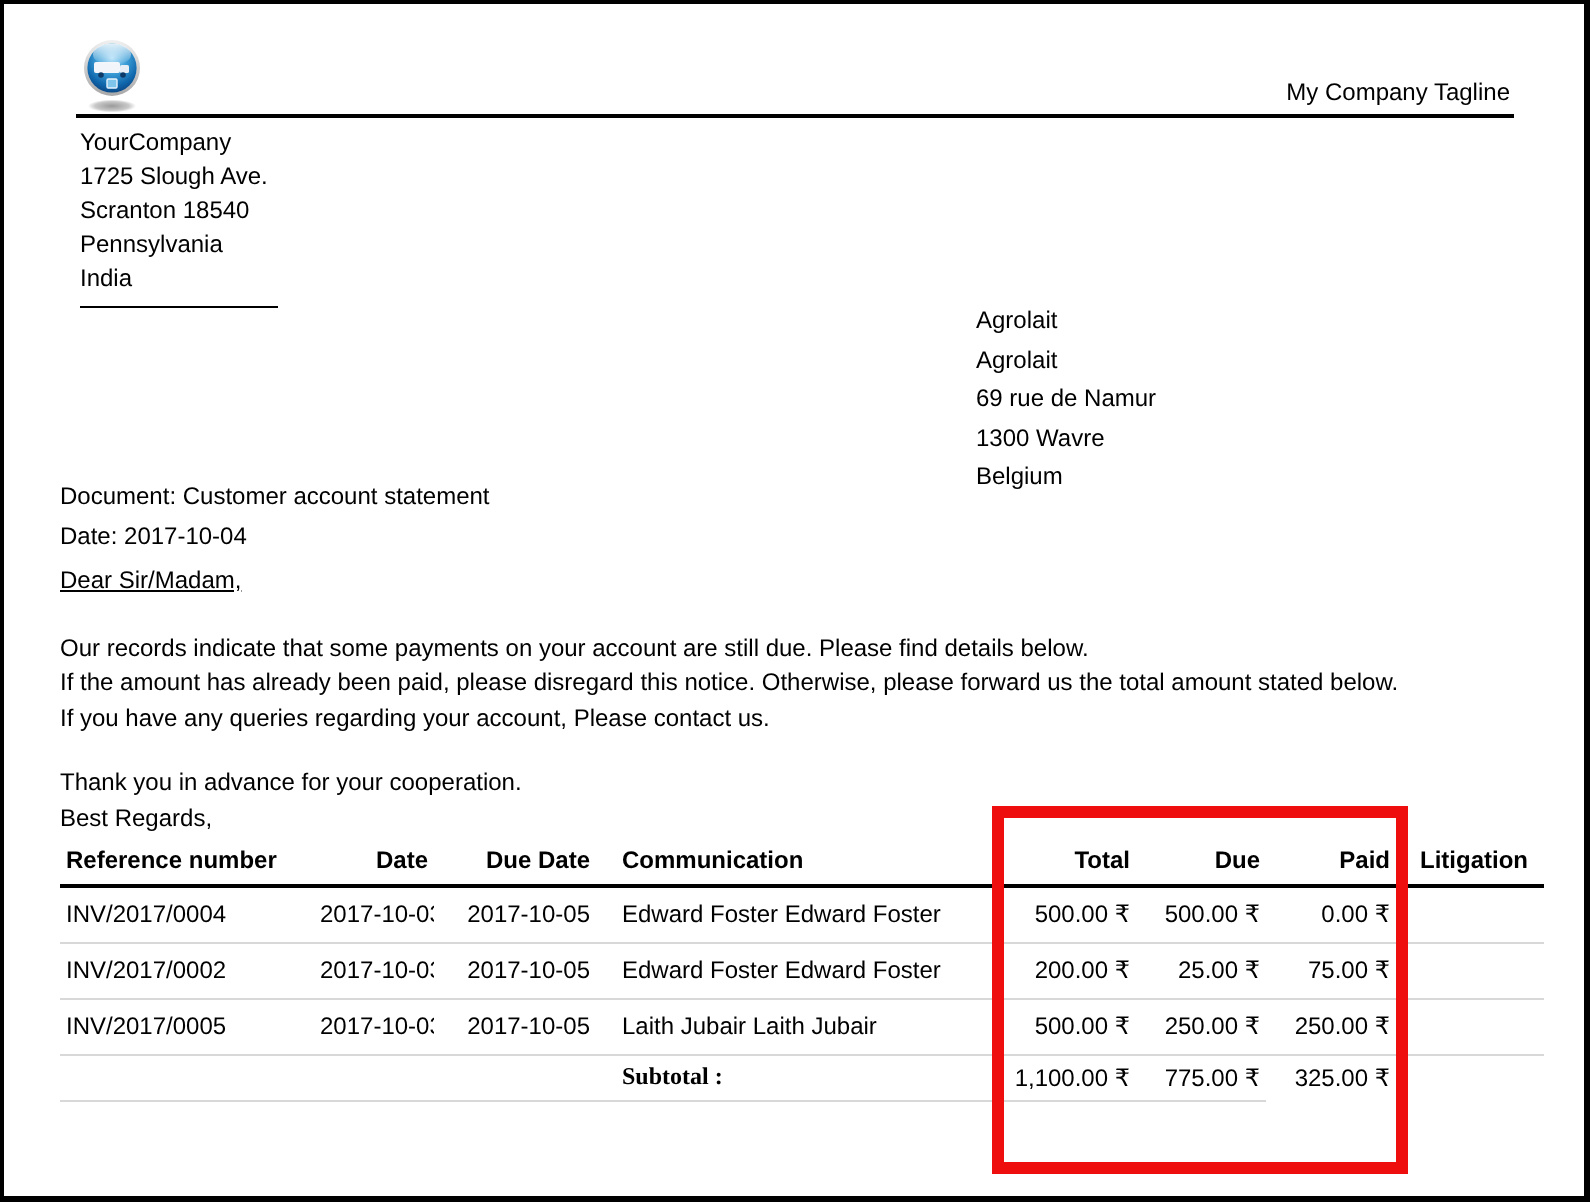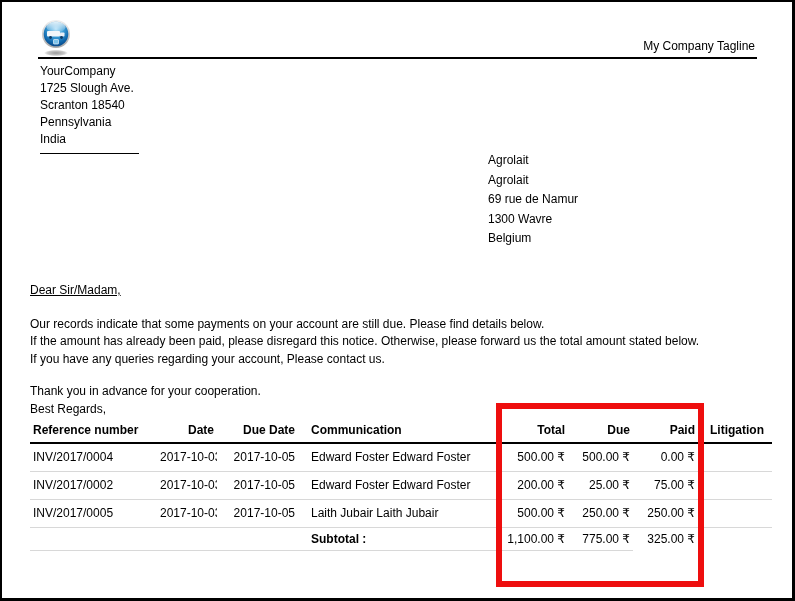--- a/index.html
+++ b/index.html
@@ -38,21 +38,21 @@
   th, td { font-size:12px; padding:0 3px; vertical-align:middle; overflow:hidden; white-space:nowrap; }
   thead th { font-weight:bold; height:25px; border-bottom:2px solid #000; }
   .al { text-align:left; }
   .ar { text-align:right; }
   .col-comm { padding-left:13px; }
   .col-lit  { padding-left:12px;margin-top:32px; }
   .data-row td { height:28px; border-bottom:1px solid #d8d8d8; }
   .subtotal-row td { height:23px; }
   .subtotal-row td.with-sep { border-bottom:1px solid #d8d8d8; }
   .balance-row td { height:28px; }
-  .bold { font-weight:bold; }
+  .bold { font-weight:bold;font-family:Liberation Serif, serif; }
 
   
   .red-box { left:494px; top:401px; width:208px; height:184px;
              border:6px solid #ee0e0e; z-index:10; pointer-events:none; }
 </style>
 </head>
 <body>
 
 <div class="page">
 
@@ -103,20 +103,24 @@
   </div>
 
   <div class="abs recipient-block">
     <div>Agrolait</div>
     <div>Agrolait</div>
     <div>69 rue de Namur</div>
     <div>1300 Wavre</div>
     <div>Belgium</div>
   </div>
 
+  <div class="abs doc-info">
+    <div>Document: Customer account statement</div>
+    <div>Date: 2017-10-04</div>
+  </div>
   <div class="abs salutation">Dear Sir/Madam,</div>
   <div class="abs thanks">Thank you in advance for your cooperation.</div>
   <div class="abs body-par">
     <div>Our records indicate that some payments on your account are still due. Please find details below.</div>
     <div>If the amount has already been paid, please disregard this notice. Otherwise, please forward us the total amount stated below.</div>
     <div>If you have any queries regarding your account, Please contact us.</div>
   </div>
   <div class="abs signoff">Best Regards,</div>
 
   <div class="abs stmt-wrap">

